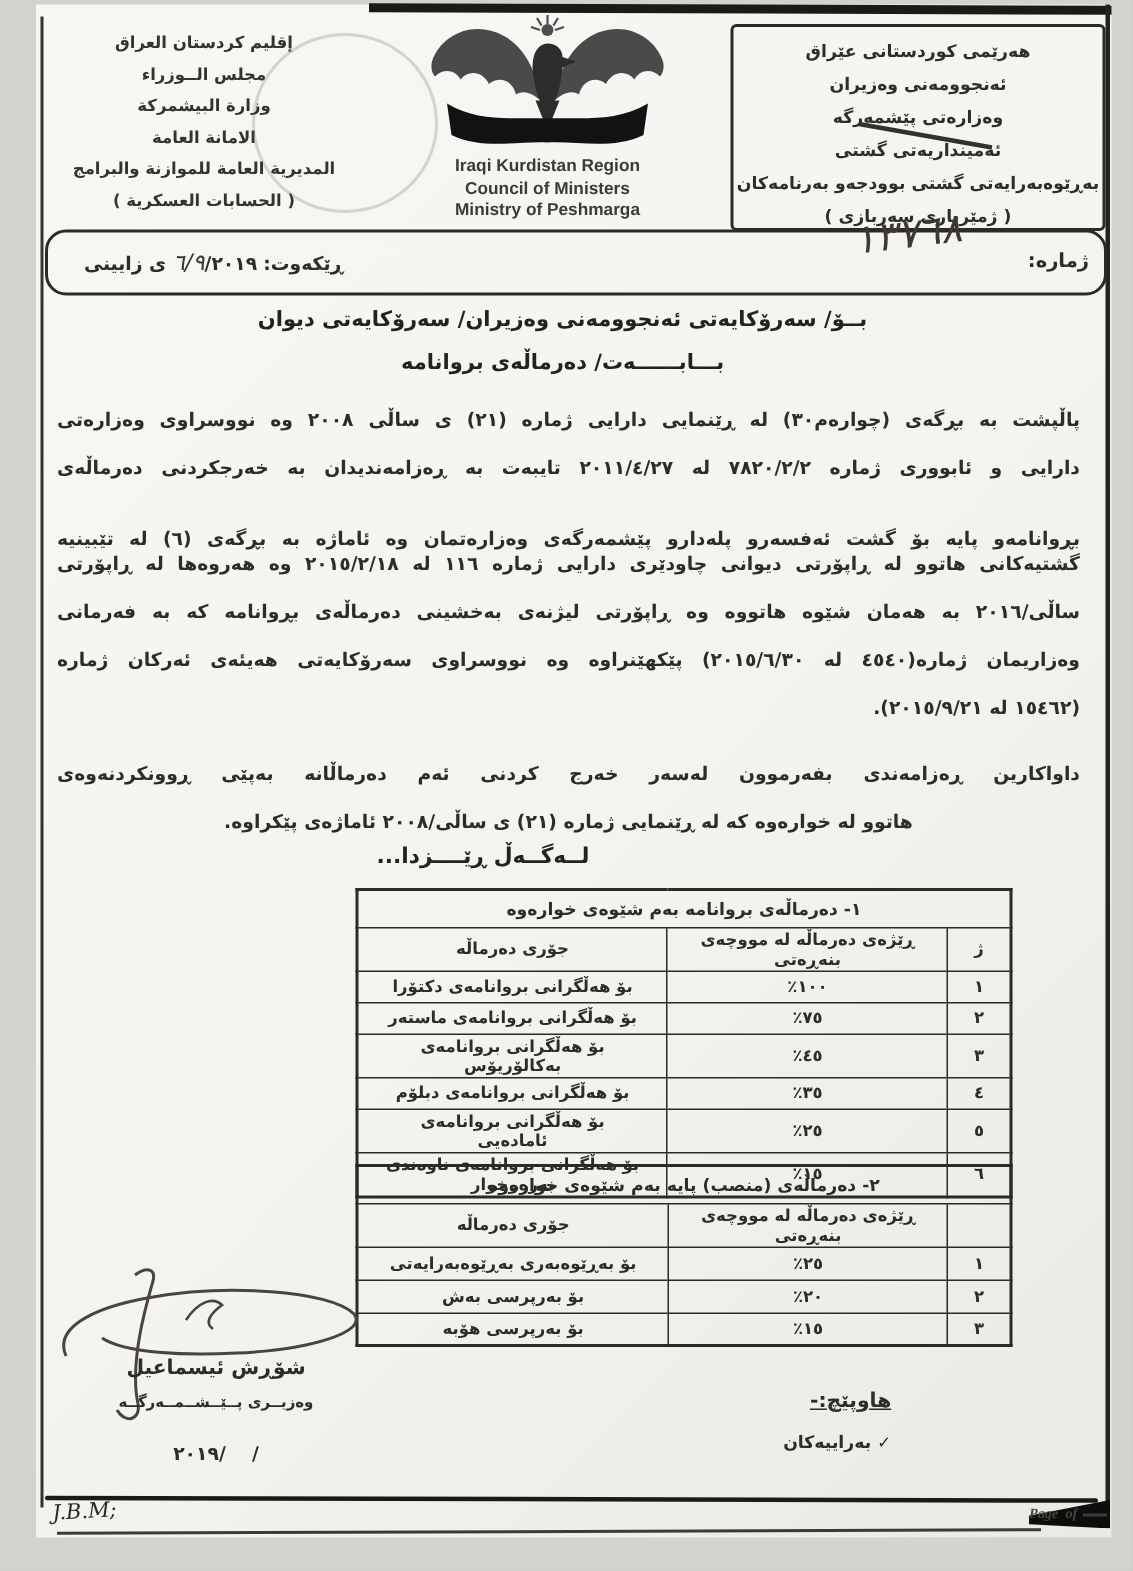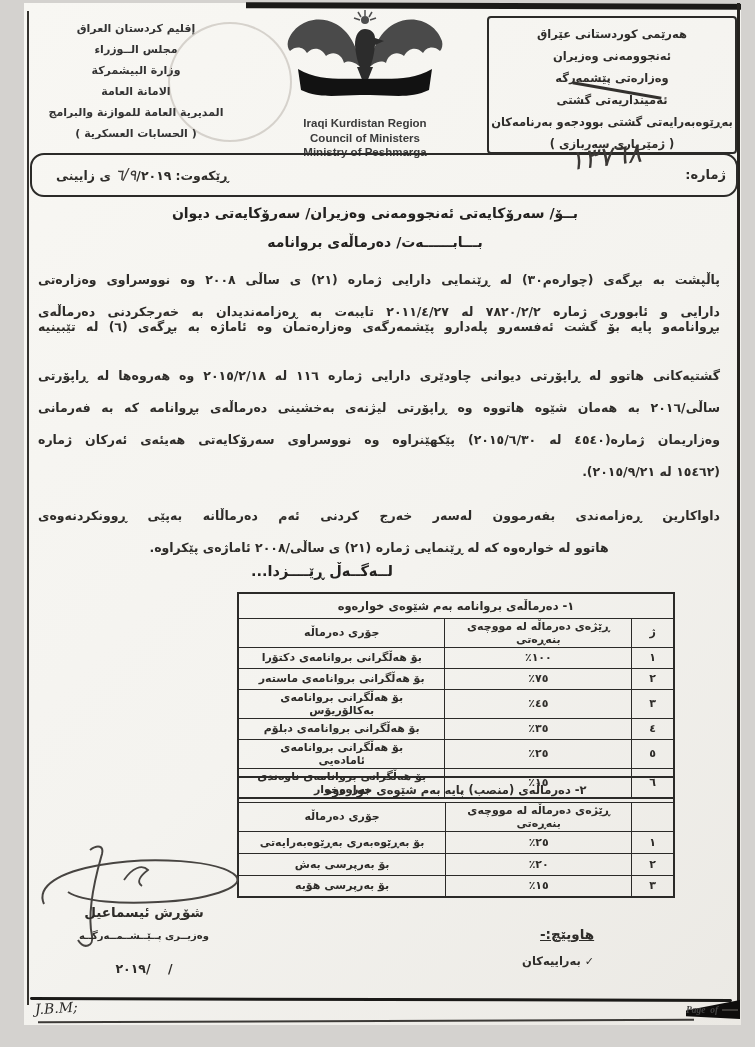--- a/index.html
+++ b/index.html
@@ -77,21 +77,21 @@
           <line x1="96" y1="9" x2="90" y2="11"></line>
         </g>
         <circle cx="85" cy="11" r="4" fill="#4d4d4d"></circle>
         <path d="M88 60 C92 42 98 24 114 15 C134 4 156 14 162 32 C163 36 162 40 160 42 C154 36 146 38 143 44 C137 37 128 39 124 47 C117 41 108 45 106 54 C100 50 92 55 88 60 Z" fill="#4a4a4a"></path>
         <path d="M88 60 C92 42 98 24 114 15 C134 4 156 14 162 32 C163 36 162 40 160 42 C154 36 146 38 143 44 C137 37 128 39 124 47 C117 41 108 45 106 54 C100 50 92 55 88 60 Z" fill="#4a4a4a" transform="translate(170,0) scale(-1,1)"></path>
         <path d="M85 20 c6 0 10 4 10 9 l9 3 -9 4 c0 0 -2 26 -10 26 c-8 0 -10 -26 -10 -26 c0 -10 4 -16 10 -16 Z" fill="#2c2c2c"></path>
         <path d="M77 58 L85 78 L93 58 Z" fill="#2c2c2c"></path>
         <path d="M18 60 C40 73 62 69 85 70 C108 69 130 73 152 60 L149 81 C128 91 106 85 85 86 C64 85 42 91 21 81 Z" fill="#121212"></path>
       </svg>
     </div>
-    <div class="abs" style="left:256px;top:113px;width:170px">
+    <div class="abs" style="left:256px;top:101px;width:170px">
       <div class="eng">Iraqi Kurdistan Region</div>
       <div class="eng">Council of Ministers</div>
       <div class="eng">Ministry of Peshmarga</div>
     </div>
 
     <div class="abs box" style="left:463px;top:13px;width:250px;height:138px;border-radius:4px;padding-top:5px">
       <div class="kline">هەرێمی کوردستانی عێراق</div>
       <div class="kline">ئەنجوومەنی وەزیران</div>
       <div class="kline">وەزارەتی پێشمەرگە</div>
       <div class="kline">ئەمینداریەتی گشتی</div>
@@ -107,21 +107,21 @@
         <span class="hand" style="font-size:15px">٦/٩</span><span class="b ink">/٢٠١٩ ی زایینی</span>
       </div>
     </div>
     <div class="abs hand" style="left:545px;top:138px;font-size:27px;transform:rotate(-7deg);letter-spacing:4px">١٣٧٦٨</div>
 
     <div class="title" style="left:51px;top:202px;width:600px">بــۆ/ سەرۆکایەتی ئەنجوومەنی وەزیران/ سەرۆکایەتی دیوان</div>
     <div class="title" style="left:51px;top:231px;width:600px">بـــابــــــەت/ دەرماڵەی بروانامە</div>
 
     <div class="jl" style="top:269px">پاڵپشت به بڕگەی (چوارەم٣٠) له ڕێنمایی دارایی ژماره (٢١) ی ساڵی ٢٠٠٨ وه نووسراوی وەزارەتی</div>
     <div class="jl" style="top:301px">دارایی و ئابووری ژماره ٧٨٢٠/٢/٢ له ٢٠١١/٤/٢٧ تایبەت به ڕەزامەندیدان به خەرجکردنی دەرماڵەی</div>
-    <div class="jl" style="top:316px">بڕوانامەو پایه بۆ گشت ئەفسەرو پلەدارو پێشمەرگەی وەزارەتمان وه ئاماژه به بڕگەی (٦) له تێبینیه</div>
+    <div class="jl" style="top:348px">بڕوانامەو پایه بۆ گشت ئەفسەرو پلەدارو پێشمەرگەی وەزارەتمان وه ئاماژه به بڕگەی (٦) له تێبینیه</div>
     <div class="jl" style="top:365px">گشتیەکانی هاتوو له ڕاپۆرتی دیوانی چاودێری دارایی ژماره ١١٦ له ٢٠١٥/٢/١٨ وه هەروەها له ڕاپۆرتی</div>
     <div class="jl" style="top:397px">ساڵی/٢٠١٦ به هەمان شێوه هاتووه وه ڕاپۆرتی لیژنەی بەخشینی دەرماڵەی بڕوانامه که به فەرمانی</div>
     <div class="jl" style="top:429px">وەزاریمان ژماره(٤٥٤٠ له ٢٠١٥/٦/٣٠) پێکهێنراوه وه نووسراوی سەرۆکایەتی هەیئەی ئەرکان ژماره</div>
     <div class="jl jl-end" style="top:461px">(١٥٤٦٢ له ٢٠١٥/٩/٢١).</div>
 
     <div class="jl" style="top:505px">داواکارین ڕەزامەندی بفەرموون لەسەر خەرج کردنی ئەم دەرماڵانه بەپێی ڕوونکردنەوەی</div>
     <div class="jl" style="top:537px;text-align-last:center">هاتوو له خوارەوه که له ڕێنمایی ژماره (٢١) ی ساڵی/٢٠٠٨ ئاماژەی پێکراوه.</div>
     <div class="title" style="left:178px;top:560px;width:240px;font-size:14.5px">لــەگــەڵ ڕێــــزدا...</div>
 
     <table class="dtable" style="top:589px">

